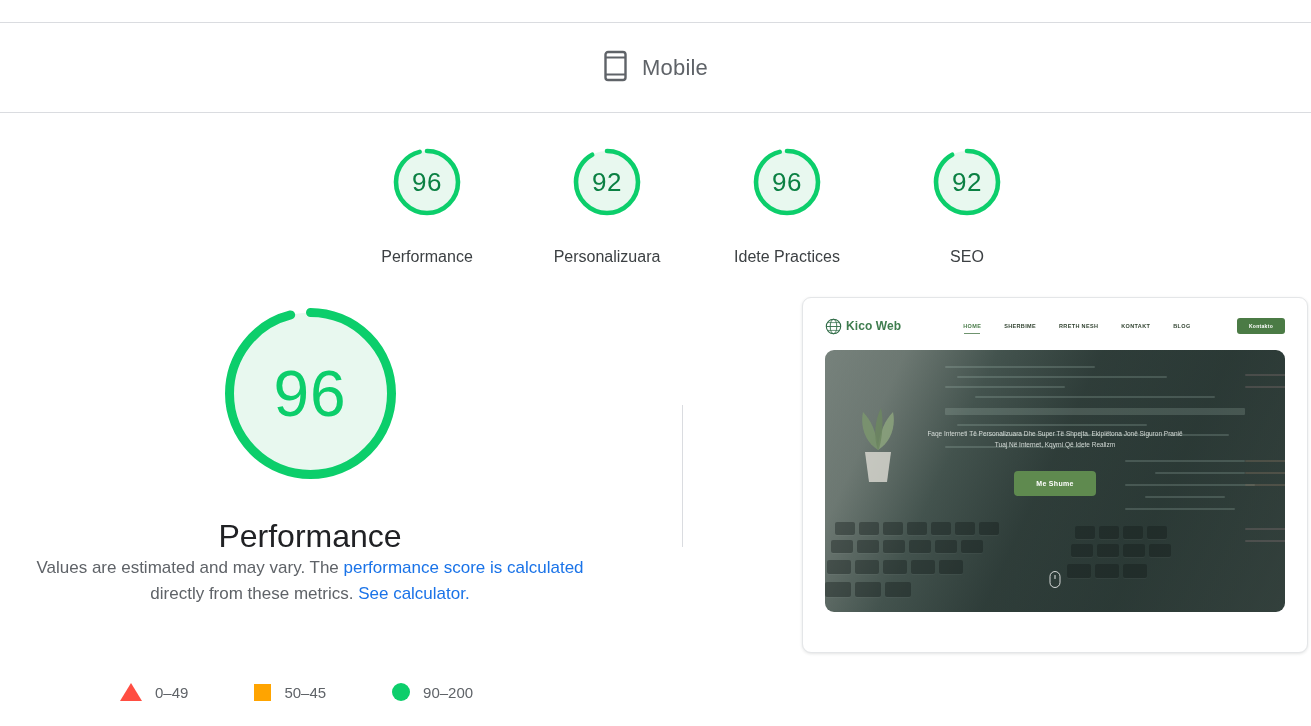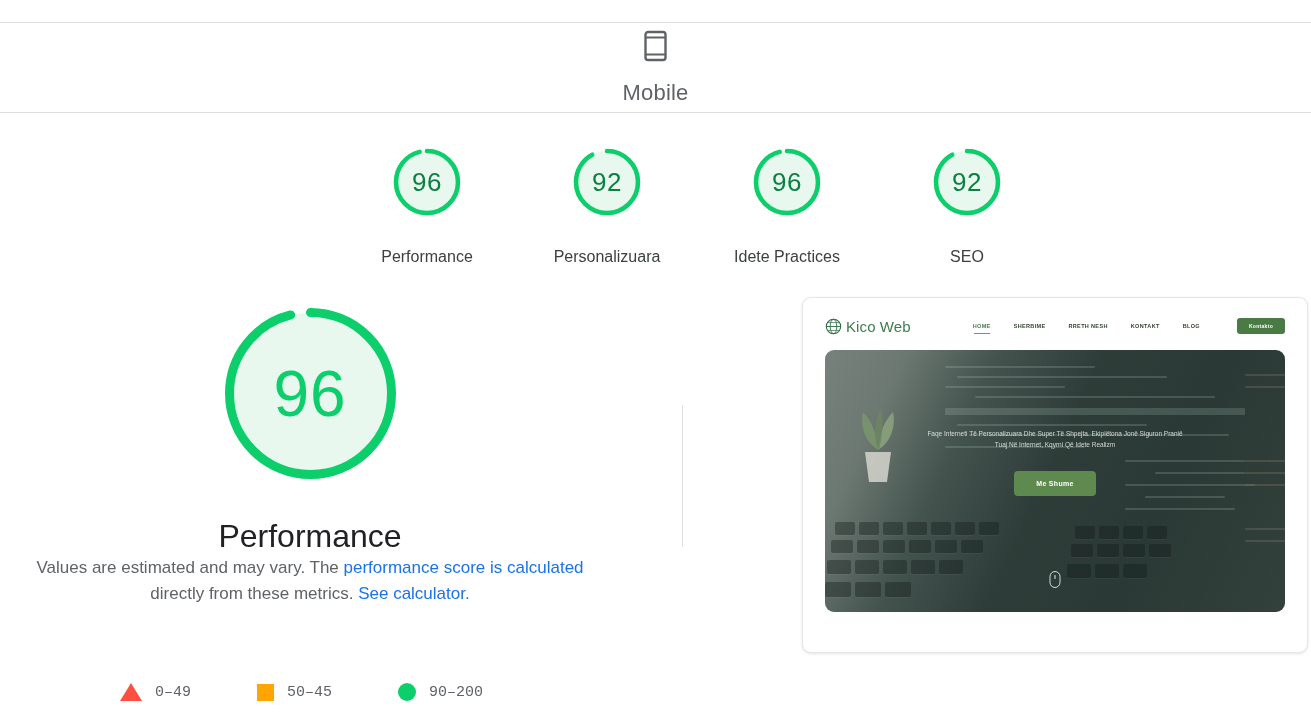--- a/index.html
+++ b/index.html
@@ -13,24 +13,23 @@
   .page { position: relative; width: 1311px; height: 726px; background: #fff; }
 
   
   .tabbar {
     position: absolute; left: 0; top: 22px; width: 1311px; height: 91px;
     border-top: 1px solid #dadce0;
     border-bottom: 1px solid #dadce0;
     display: flex; align-items: stretch; justify-content: center;
   }
   .tab {
-    display: flex; align-items: center; justify-content: center;
+    display: flex; align-items: center; 
     gap: 14px; padding: 0 28px; position: relative; cursor: pointer;
     height: 100%;
-    flex-direction: column;
   }
   .tab .tab-label { font-size: 22px; letter-spacing: .2px; }
   .tab-mobile { color: #5f6368; }
   .tab-mobile .tab-label { color: #5f6368; }
   .tab-desktop { background: #e8f0fe; width: 182px; }
   .tab-desktop .tab-label { color: #1a61c9; }
   .tab-underline {
     position: absolute; left: 32px; right: 32px; bottom: 0;
     height: 6px; background: #174ea6; border-radius: 3px 3px 0 0;
   }
@@ -71,21 +70,21 @@
   .big-desc a { color: #1a73e8; text-decoration: none; }
 
   .vdivider {
     position: absolute; left: 682px; top: 405px; width: 1px; height: 142px;
     background: #dadce0;
   }
 
   
   .legend {
     position: absolute; left: 120px; top: 683px;
-    display: flex; align-items: center; gap: 0; font-family: Liberation Mono, monospace;
+    display: flex; align-items: center; gap: 0;
   }
   .legend-item { display: flex; align-items: center; gap: 13px; margin-right: 66px; }
   .legend-item:last-child { margin-right: 0; }
   .legend-label { font-size: 15px; color: #5f6368; }
   .lg-tri {
     width: 0; height: 0; border-left: 11px solid transparent;
     border-right: 11px solid transparent; border-bottom: 18px solid #ff4e42;
   }
   .lg-sq { width: 17px; height: 17px; background: #ffa400; }
   .lg-cir { width: 18px; height: 18px; border-radius: 50%; background: #0cce6b; }
@@ -96,21 +95,21 @@
     background: #ffffff; border: 1px solid #e4e6e8; border-radius: 9px;
     box-shadow: 0 1px 3px rgba(60,64,67,.14); overflow: hidden;
     padding: 10px 10px 0 10px;
   }
   .pv-nav {
     height: 36px; display: flex; align-items: center; padding: 0 12px; gap: 0;
     background: #fff;
   }
   .pv-logo { display: flex; align-items: center; gap: 4px; }
   .pv-globe { width: 17px; height: 17px; }
-  .pv-logo-text { font-size: 15px; font-weight: normal; color: #3f7d4f; letter-spacing: .1px; }
+  .pv-logo-text { font-size: 12px; font-weight: bold; color: #3f7d4f; letter-spacing: .1px; }
   .pv-links { display: flex; align-items: center; gap: 23px; margin-left: 62px; }
   .pv-link {
     font-size: 5.5px; font-weight: bold; color: #30422f; letter-spacing: .35px;
     position: relative; white-space: nowrap;
   }
   .pv-link.active { color: #4a7c4a; }
   .pv-link.active::after {
     content: ""; position: absolute; left: 1px; right: 1px; bottom: -5px;
     height: 1px; background: #6f946f;
   }

